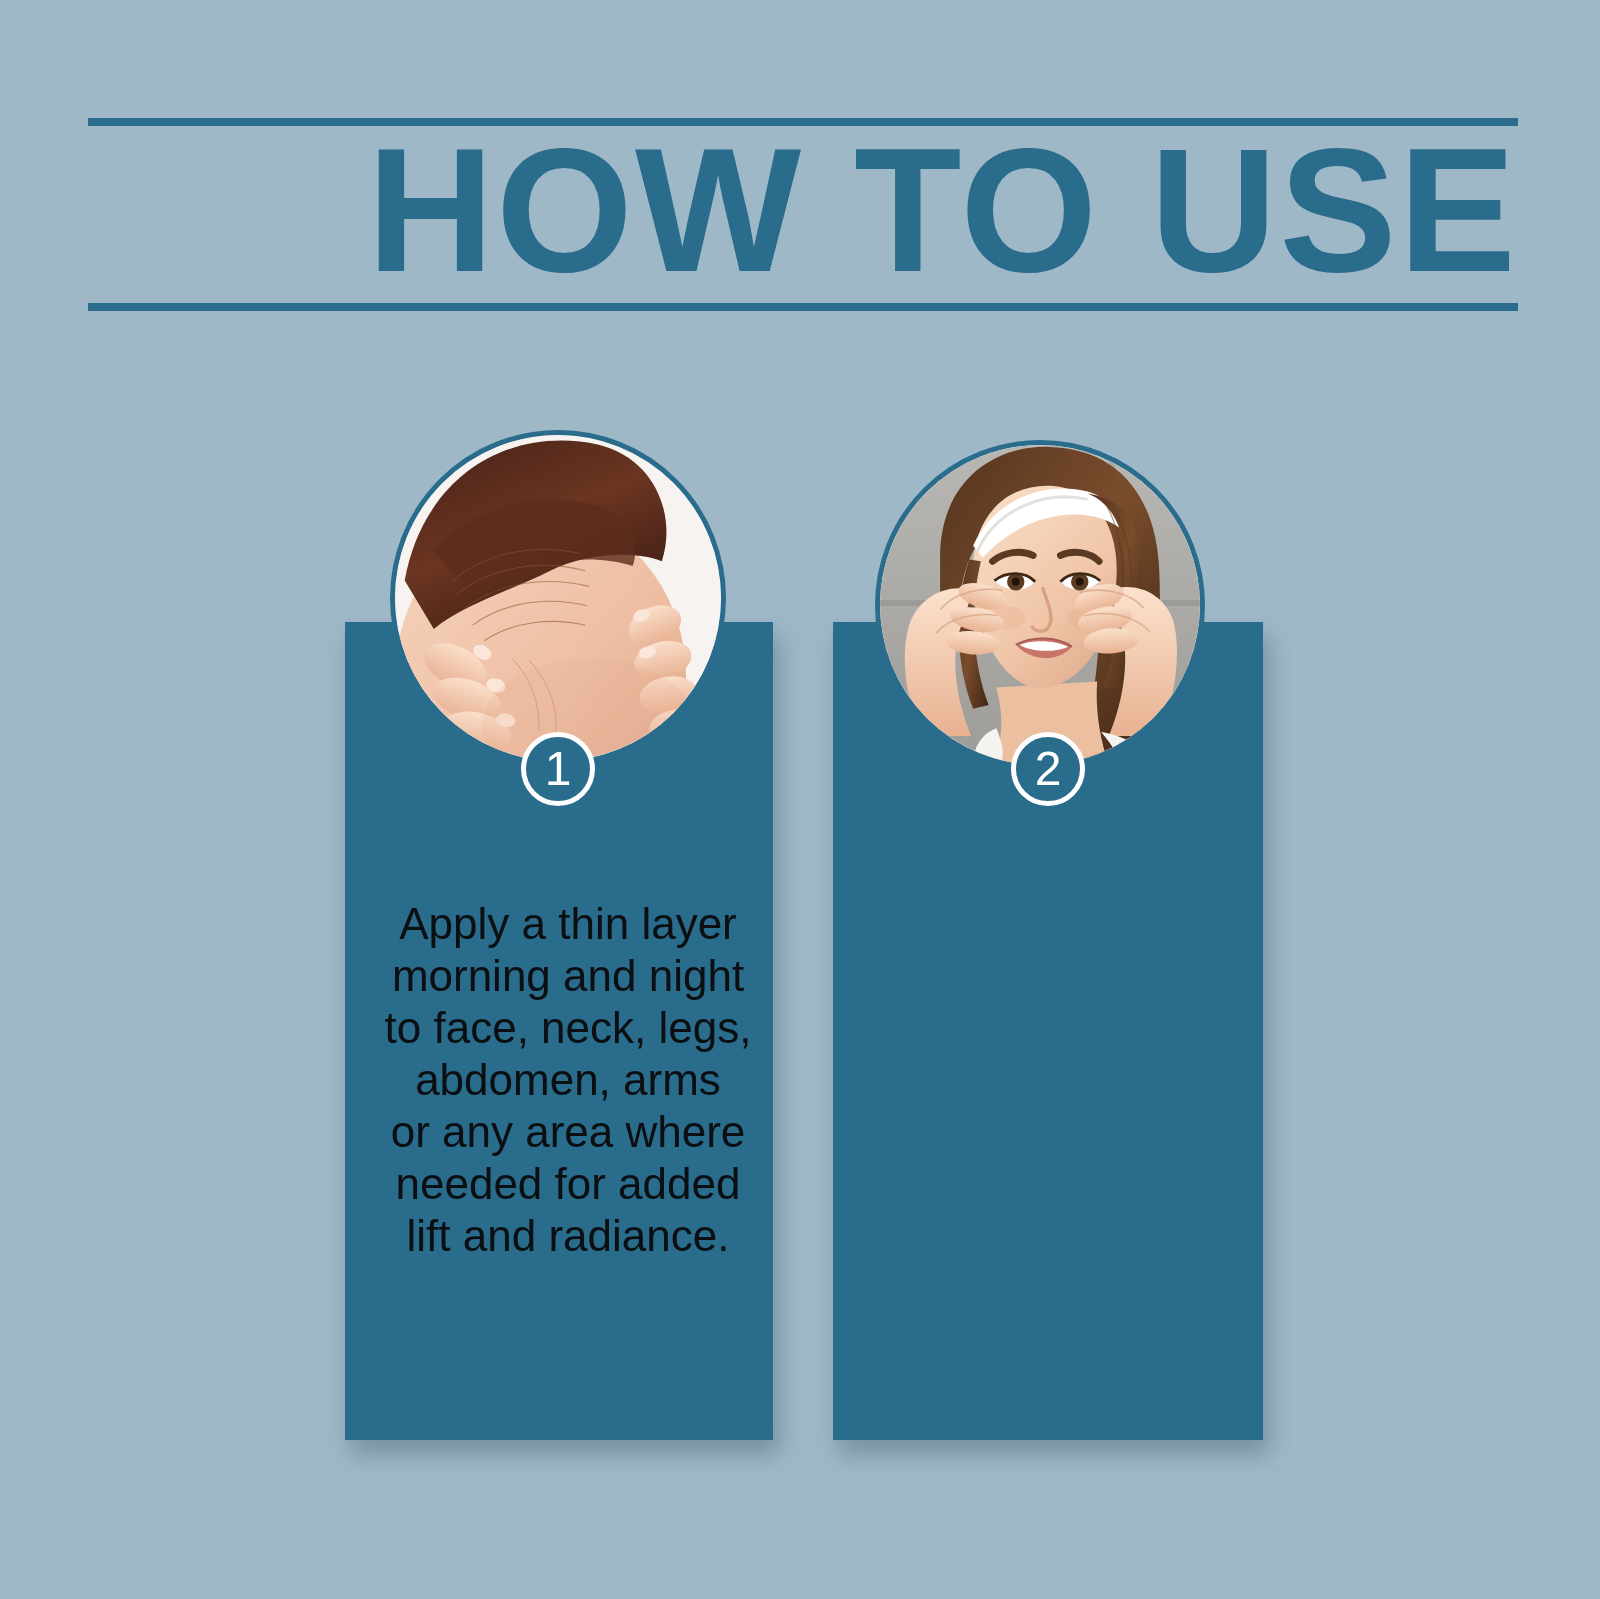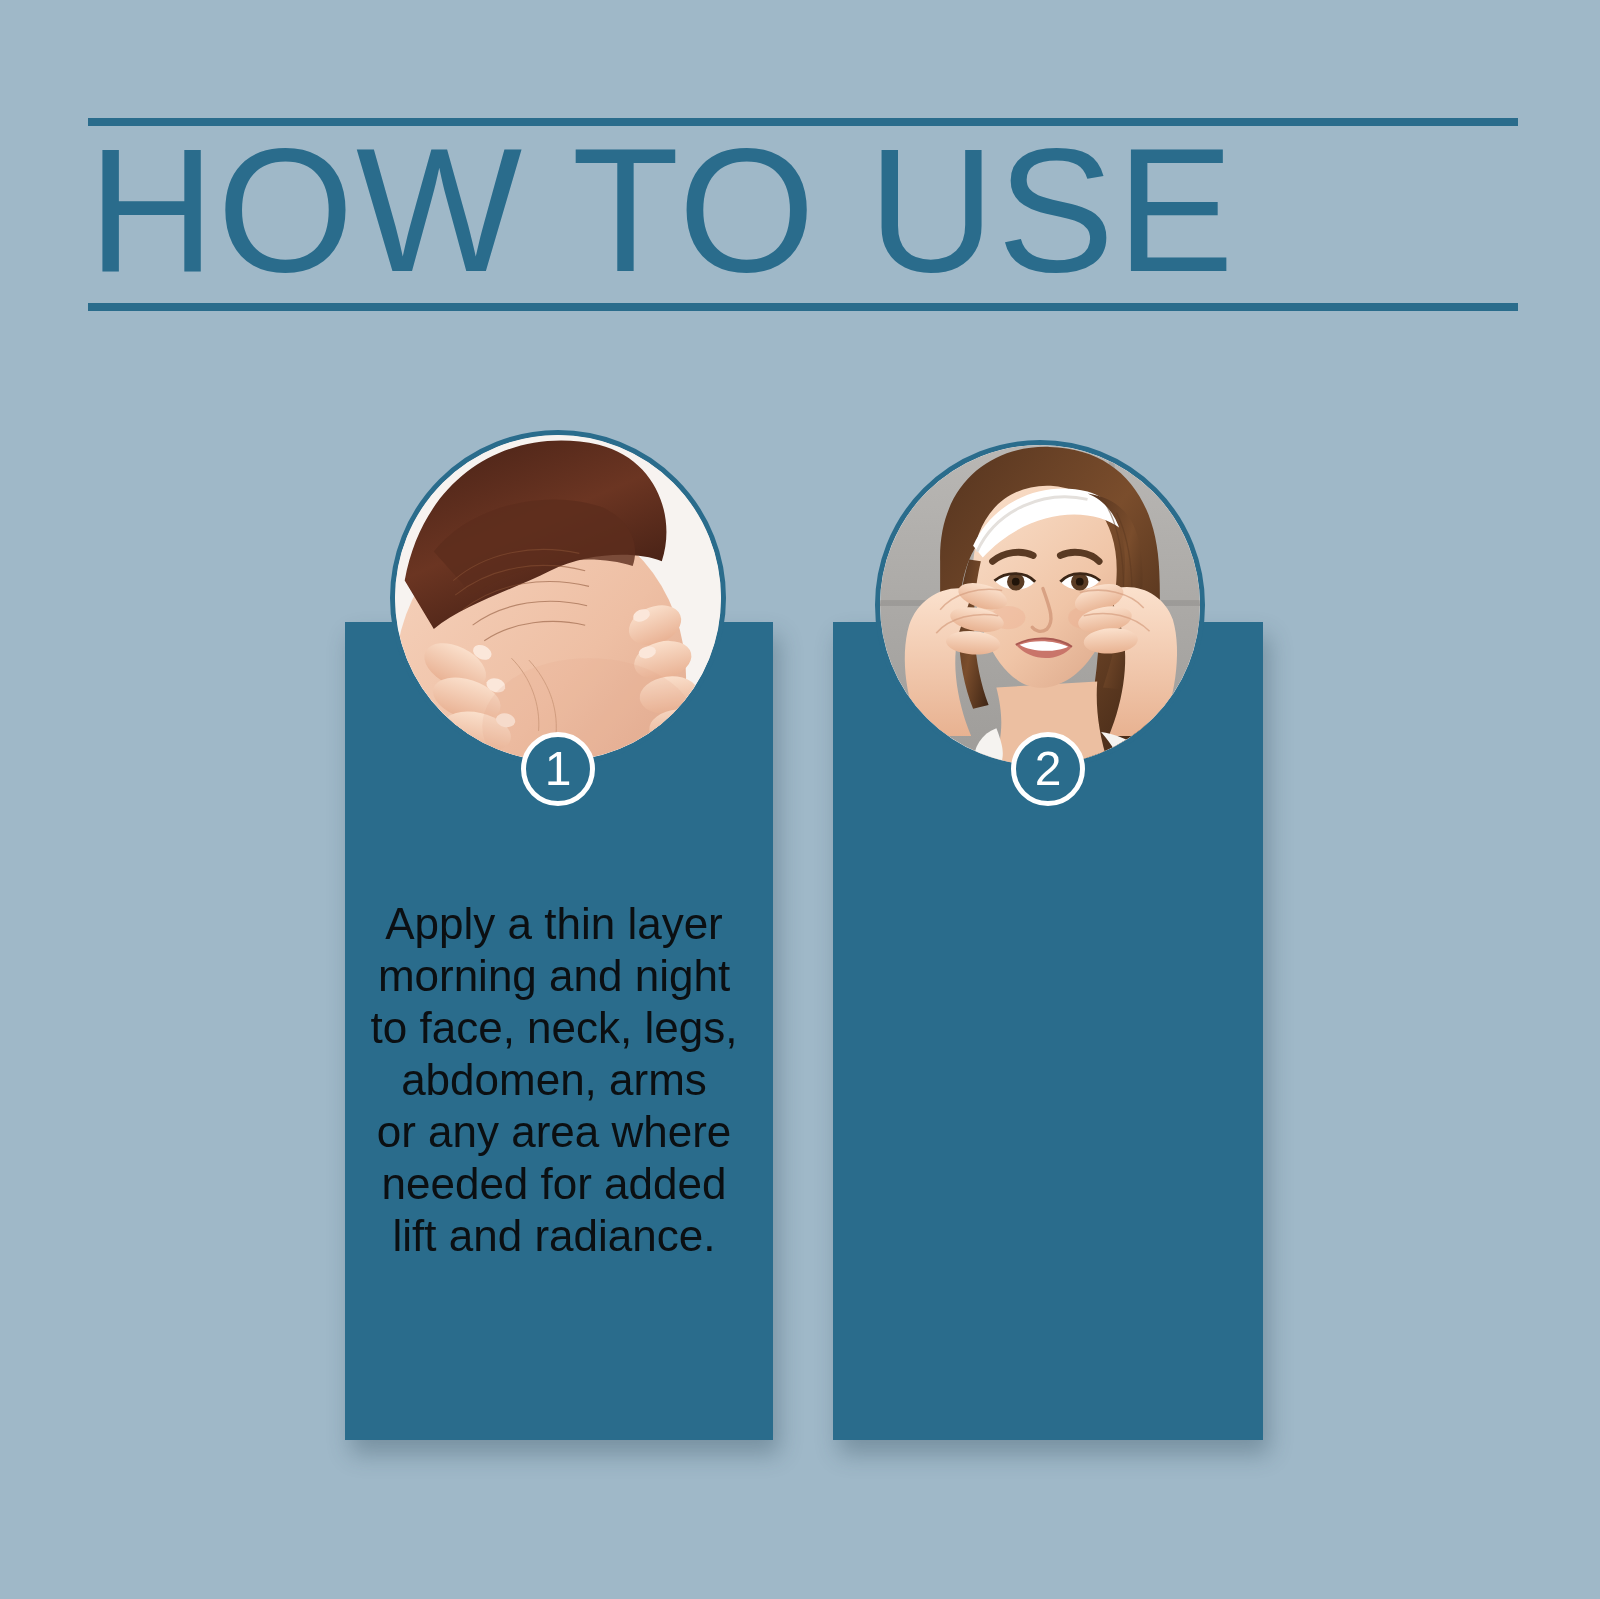--- a/index.html
+++ b/index.html
@@ -31,24 +31,24 @@
     background: #2a6c8c;
   }
   .rule-top { top: 6px; }
   .rule-bottom { top: 191px; }
 
   .page-title {
     position: absolute;
     left: 0;
     top: 8px;
     width: 1430px;
-    text-align: left;
+    text-align: right;
     font-size: 176px;
     line-height: 180px;
-    font-weight: normal;
+    font-weight: bold;
     color: #2a6c8c;
     letter-spacing: 2px;
     white-space: nowrap;
   }
 
   
   .steps {
     position: absolute;
     left: 0;
     top: 0;
@@ -108,21 +108,21 @@
     font-size: 48px;
     line-height: 64px;
     text-align: center;
     font-weight: normal;
   }
   .step-1 .badge { left: 176px; top: 110px; }
   .step-2 .badge { left: 178px; top: 110px; }
 
   .step-text {
     position: absolute;
-    left: 3px;
+    left: 17px;
     width: calc(100% - 16px);
     top: 276px;
     text-align: center;
     color: #0b0f12;
     font-size: 44px;
     line-height: 52px;
     white-space: pre-line;
   }
   .step-2 .step-text { top: 255px; }
 </style>

